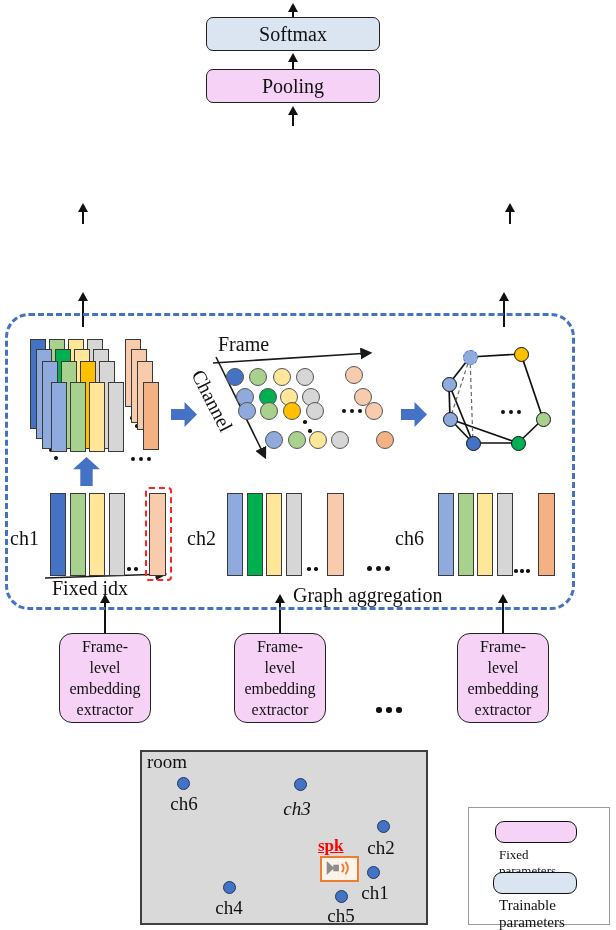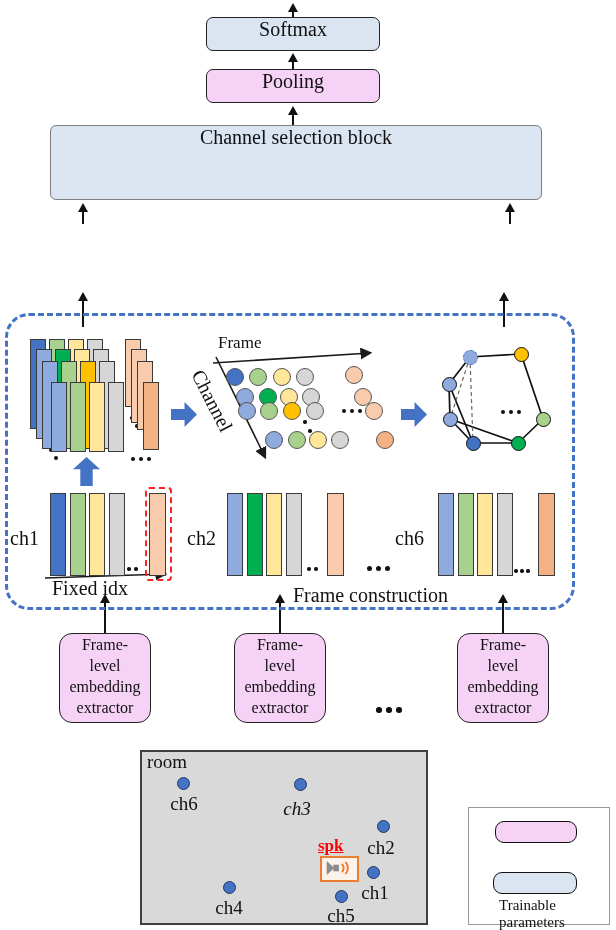--- a/index.html
+++ b/index.html
@@ -1,18 +1,18 @@
 <!DOCTYPE html>
 <html><head>
 <meta charset="utf-8">
 <style>
   body{margin:0;background:#fff}
   #canvas{position:relative;width:616px;height:930px;overflow:hidden;background:#fff;
           font-family:"Liberation Serif","DejaVu Serif",serif;color:#111}
-  .box{position:absolute;display:flex;justify-content:center;box-sizing:border-box}
+  .box{position:absolute;display:flex;align-items:center;justify-content:center;box-sizing:border-box}
   .round{border:1.6px solid #222;border-radius:7px;font-size:20px}
   .bigblock{border:1.3px solid #7f7f7f;border-radius:6px;font-size:20px}
   .varrow{position:absolute;width:2px;background:#111}
   .varrow::before{content:"";position:absolute;top:-8px;left:-4.5px;
       border-left:5.5px solid transparent;border-right:5.5px solid transparent;
       border-bottom:9px solid #111}
   .blockarrow{position:absolute}
   .arrow-up{clip-path:polygon(50% 0%,100% 42%,73% 42%,73% 100%,27% 100%,27% 42%,0% 42%)}
   .arrow-right{clip-path:polygon(0% 30%,52% 30%,52% 4%,100% 50%,52% 96%,52% 70%,0% 70%)}
   .bar{position:absolute;box-sizing:border-box;border:1.5px solid #3a3a3a}
@@ -39,23 +39,20 @@
   <div class="varrow" style="left:503px;top:300px;height:27px"></div>
   <div class="varrow" style="left:104px;top:602px;height:31px"></div>
   <div class="varrow" style="left:279px;top:602px;height:31px"></div>
   <div class="varrow" style="left:502px;top:602px;height:31px"></div>
 
   <div class="box round" style="left: 206px; top: 17px; width: 174px; height: 34px; background: rgb(219, 228, 241);">
     <span>Softmax</span>
   </div>
   <div class="box round" style="left: 206px; top: 69px; width: 174px; height: 34px; background: rgb(246, 210, 247);">
     <span>Pooling</span>
-  </div>
-  <div class="box bigblock" style="left: 50px; top: 125px; width: 492px; height: 75px; background: rgb(219, 228, 241);">
-    <span>Channel selection block</span>
   </div>
 
   <div id="dashedbox" style="position:absolute;left:5px;top:313px;width:570px;height:297px;border:3.5px dashed #4472c4;border-radius:24px;box-sizing:border-box"></div>
 
   <svg width="616" height="930">
     <defs>
       <marker id="ah" viewBox="0 0 10 10" refX="8" refY="5" markerWidth="7.5" markerHeight="7.5" orient="auto-start-reverse">
         <path d="M0,0 L10,5 L0,10 z" fill="#1a1a1a"></path>
       </marker>
     </defs>
@@ -74,24 +71,24 @@
         <line x1="450" y1="419" x2="518" y2="443" stroke="#111" stroke-width="1.7"></line>
         <line x1="470" y1="357" x2="450" y2="419" stroke="#666" stroke-width="1.2" stroke-dasharray="4 3"></line>
         <line x1="470" y1="357" x2="473" y2="443" stroke="#666" stroke-width="1.2" stroke-dasharray="4 3"></line>
       </g>
   </svg>
 
   <div class="blockarrow arrow-up" style="left: 73px; top: 457px; width: 27px; height: 29px; background: rgb(68, 114, 196);"></div>
   <div class="blockarrow arrow-right" style="left: 171px; top: 401px; width: 26px; height: 27px; background: rgb(68, 114, 196);"></div>
   <div class="blockarrow arrow-right" style="left: 401px; top: 401px; width: 26px; height: 27px; background: rgb(68, 114, 196);"></div>
 
-  <div class="lbl" style="left:218px;top:333px;font-size:17px">Frame</div>
+  <div class="lbl" style="left:218px;top:333px;font-size:20px">Frame</div>
   <div class="lbl" style="left:207px;top:366px;font-size:20px;transform:rotate(63deg);transform-origin:0 0">Channel</div>
   <div class="lbl" style="left:52px;top:577px;font-size:20px">Fixed idx</div>
-  <div class="lbl" style="left:293px;top:584px;font-size:20px">Frame construction</div>
+  <div class="lbl" style="left:293px;top:584px;font-size:20px">Graph aggregation</div>
 
   <div style="position:absolute;left:145px;top:487px;width:27px;height:94px;border:2.5px dashed #ff2222;border-radius:4px;box-sizing:border-box"></div>
 
   <div class="pdot" style="left:44px;top:440px"></div>
   <div class="pdot" style="left:49px;top:448px"></div>
   <div class="pdot" style="left:54px;top:456px"></div>
   <div class="pdot" style="left:130px;top:416px;width:3.5px;height:3.5px"></div>
   <div class="pdot" style="left:135px;top:424px;width:3.5px;height:3.5px"></div>
   <div class="pdot" style="left:303px;top:420px;width:3.5px;height:3.5px"></div>
   <div class="pdot" style="left:308px;top:429px;width:3.5px;height:3.5px"></div>
@@ -142,20 +139,21 @@
     <svg width="32" height="20" viewBox="0 0 34 21">
       <polygon points="5,3 5,18 13,10.5" fill="#8c8c8c"></polygon>
       <rect x="12" y="7" width="6" height="7" fill="#8c8c8c"></rect>
       <path d="M21,6 Q25,10.5 21,15" stroke="#ed7d31" stroke-width="2" fill="none"></path>
       <path d="M25,4 Q30,10.5 25,17" stroke="#ed7d31" stroke-width="2" fill="none"></path>
     </svg>
   </div>
 
   <div style="position:absolute;left:468px;top:807px;width:142px;height:118px;border:1.5px solid #9a9a9a;background:#fff;box-sizing:border-box"></div>
   <div style="position: absolute; left: 495px; top: 821px; width: 82px; height: 22px; border: 1.4px solid rgb(17, 17, 17); border-radius: 9px; box-sizing: border-box; background: rgb(246, 210, 247);"></div>
+  <div class="lbl" style="left:538px;top:847px;font-size:13px;transform:translateX(-50%)">Fixed parameters</div>
   <div style="position: absolute; left: 493px; top: 872px; width: 84px; height: 22px; border: 1.4px solid rgb(17, 17, 17); border-radius: 9px; box-sizing: border-box; background: rgb(219, 228, 241);"></div>
   <div class="lbl" style="left:538px;top:897px;font-size:15px;transform:translateX(-50%)">Trainable parameters</div>
 
   <div id="gen">
       <div class="bar" style="left: 30px; top: 339px; width: 16px; height: 90px; background: rgb(68, 114, 196);"></div>
       <div class="bar" style="left: 49px; top: 339px; width: 16px; height: 90px; background: rgb(169, 209, 142);"></div>
       <div class="bar" style="left: 68px; top: 339px; width: 16px; height: 90px; background: rgb(255, 230, 153);"></div>
       <div class="bar" style="left: 87px; top: 339px; width: 16px; height: 90px; background: rgb(214, 214, 214);"></div>
       <div class="bar" style="left: 36px; top: 349px; width: 16px; height: 90px; background: rgb(143, 170, 220);"></div>
       <div class="bar" style="left: 55px; top: 349px; width: 16px; height: 90px; background: rgb(0, 176, 80);"></div>

